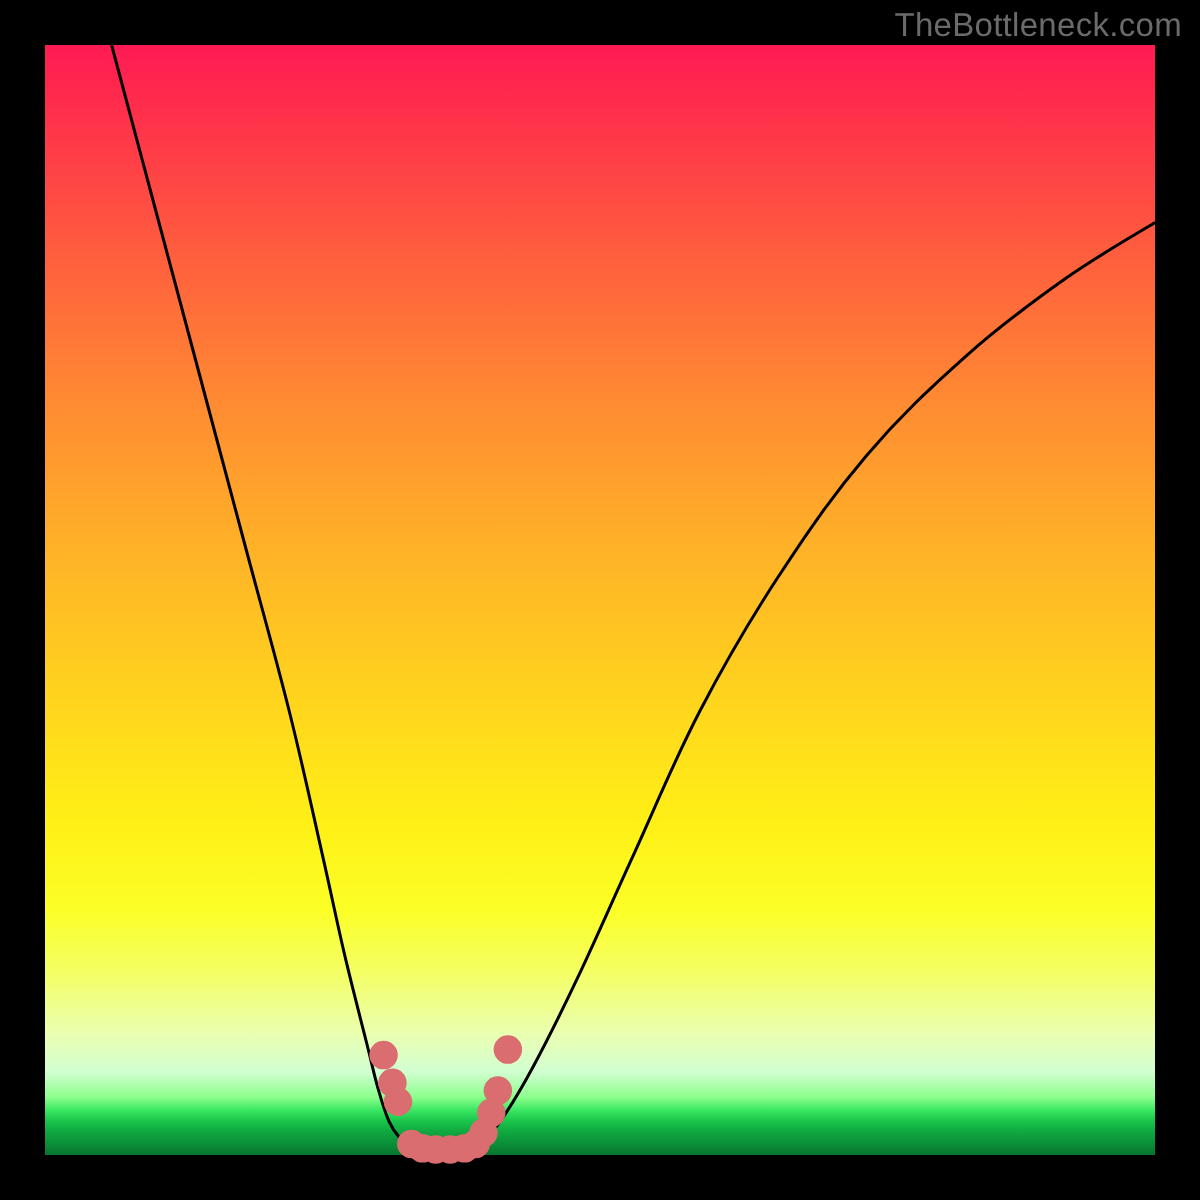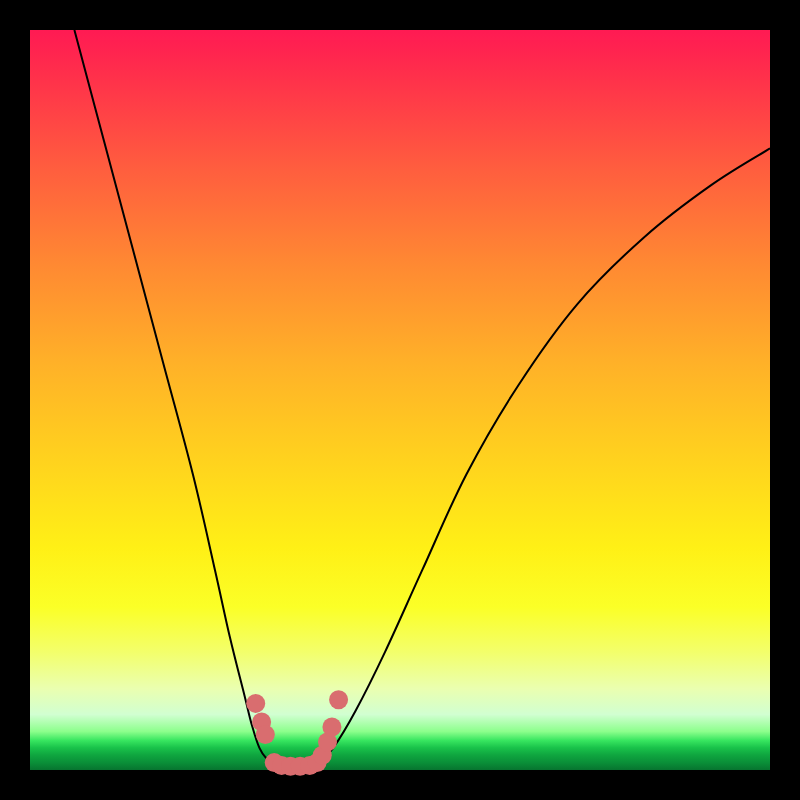--- a/index.html
+++ b/index.html
@@ -61,20 +61,21 @@
     top: 0;
     width: 740px;
     height: 740px;
     overflow: visible;
   }
 </style>
 </head>
 <body>
 
 <div class="frame">
+  <div class="watermark">TheBottleneck.com</div>
   <div class="plot">
     <svg class="curves" viewBox="0 0 740 740">
       <g id="curve-group">
           <path d="M 44.4 0 C 49.728 19.98, 63.344 71.03999999999999, 74 111 C 84.656 150.96, 92.94400000000002 182.04000000000002, 103.60000000000001 222 C 114.256 261.96, 122.54399999999998 293.03999999999996, 133.2 332.99999999999994 C 143.856 372.9599999999999, 153.476 406.704, 162.8 444 C 172.12400000000002 481.296, 178.34 510.8960000000001, 185 540.2 C 191.66 569.504, 194.472 584.156, 199.8 606.8 C 205.12800000000001 629.444, 210.60399999999998 650.016, 214.6 666 C 218.596 681.984, 219.33599999999998 686.2760000000001, 222 695.6 C 224.66400000000002 704.924, 226.736 711.8059999999999, 229.4 717.8 C 232.06400000000002 723.794, 234.136 725.9696, 236.8 728.9 C 239.46400000000003 731.8303999999999, 241.536 732.748, 244.20000000000002 734.08 C 246.86400000000003 735.412, 248.93600000000004 735.7672, 251.60000000000002 736.3 C 254.264 736.8327999999999, 256.336 736.9068, 259 737.04 C 261.664 737.1732, 263.736 737.04, 266.4 737.04 C 269.06399999999996 737.04, 271.136 737.1732, 273.8 737.04 C 276.464 736.9068, 278.536 736.8327999999999, 281.2 736.3 C 283.864 735.7672, 284.60400000000004 737.4100000000001, 288.6 734.08 C 292.596 730.75, 296.73999999999995 727.3904, 303.4 717.8 C 310.06 708.2095999999999, 316.276 698.116, 325.6 680.8 C 334.92400000000004 663.4839999999999, 343.212 646.908, 355.2 621.6 C 367.188 596.292, 377.54800000000006 572.168, 392.20000000000005 540.2 C 406.85200000000003 508.232, 419.284 477.3, 436.59999999999997 444 C 453.91599999999994 410.7, 468.42 385.836, 488.40000000000003 355.2 C 508.38000000000005 324.56399999999996, 524.956 300.44, 547.6 273.8 C 570.244 247.16000000000003, 590.2239999999999 228.51200000000006, 614.1999999999999 207.20000000000005 C 638.1759999999999 185.88800000000003, 658.1560000000001 171.384, 680.8000000000001 155.39999999999998 C 703.4440000000001 139.41599999999997, 729.344 125.05999999999997, 740 118.39999999999998" fill="none" stroke="#000000" stroke-width="2"></path>
         </g>
       <g id="marker-group">
           <circle cx="225.7" cy="673.4" r="9.5" fill="#d96d6f"></circle>
           <circle cx="231.62" cy="691.9" r="9.5" fill="#d96d6f"></circle>
           <circle cx="235.32" cy="704.48" r="9.5" fill="#d96d6f"></circle>
           <circle cx="244.20000000000002" cy="732.6" r="9.5" fill="#d96d6f"></circle>

